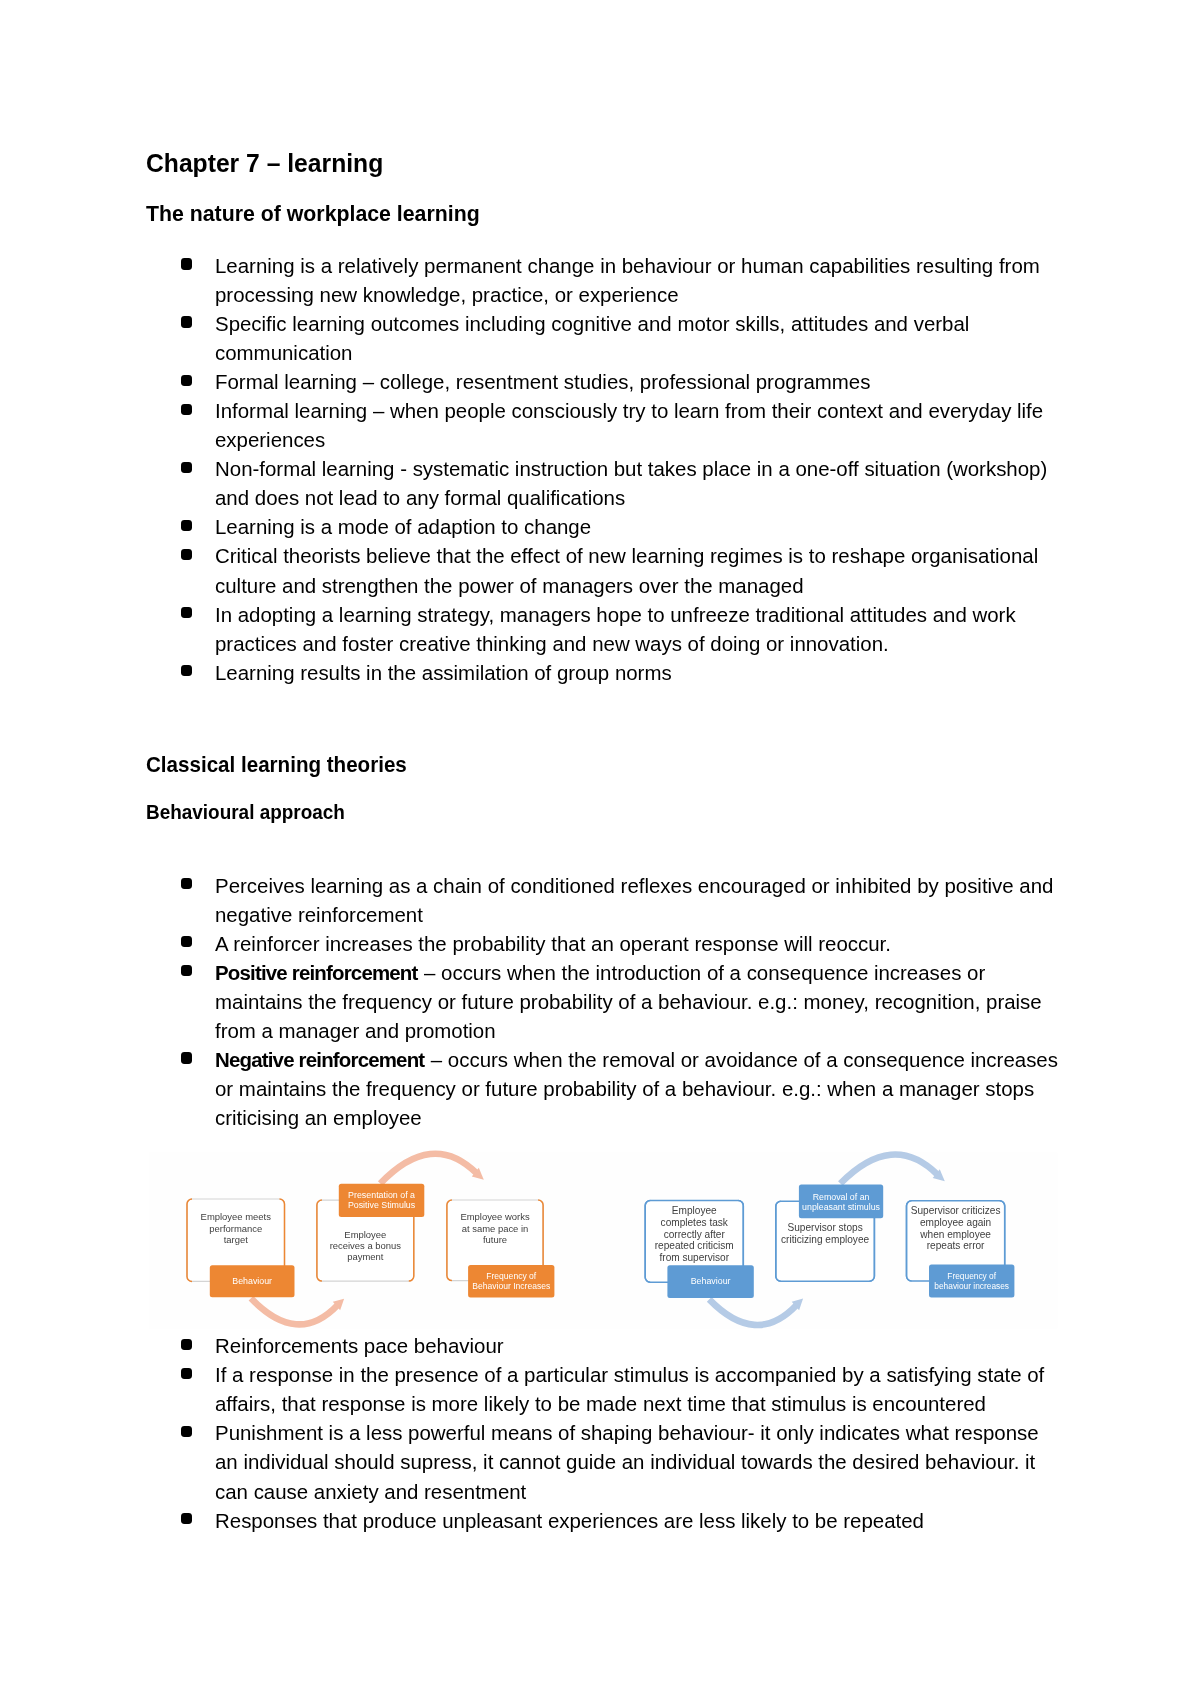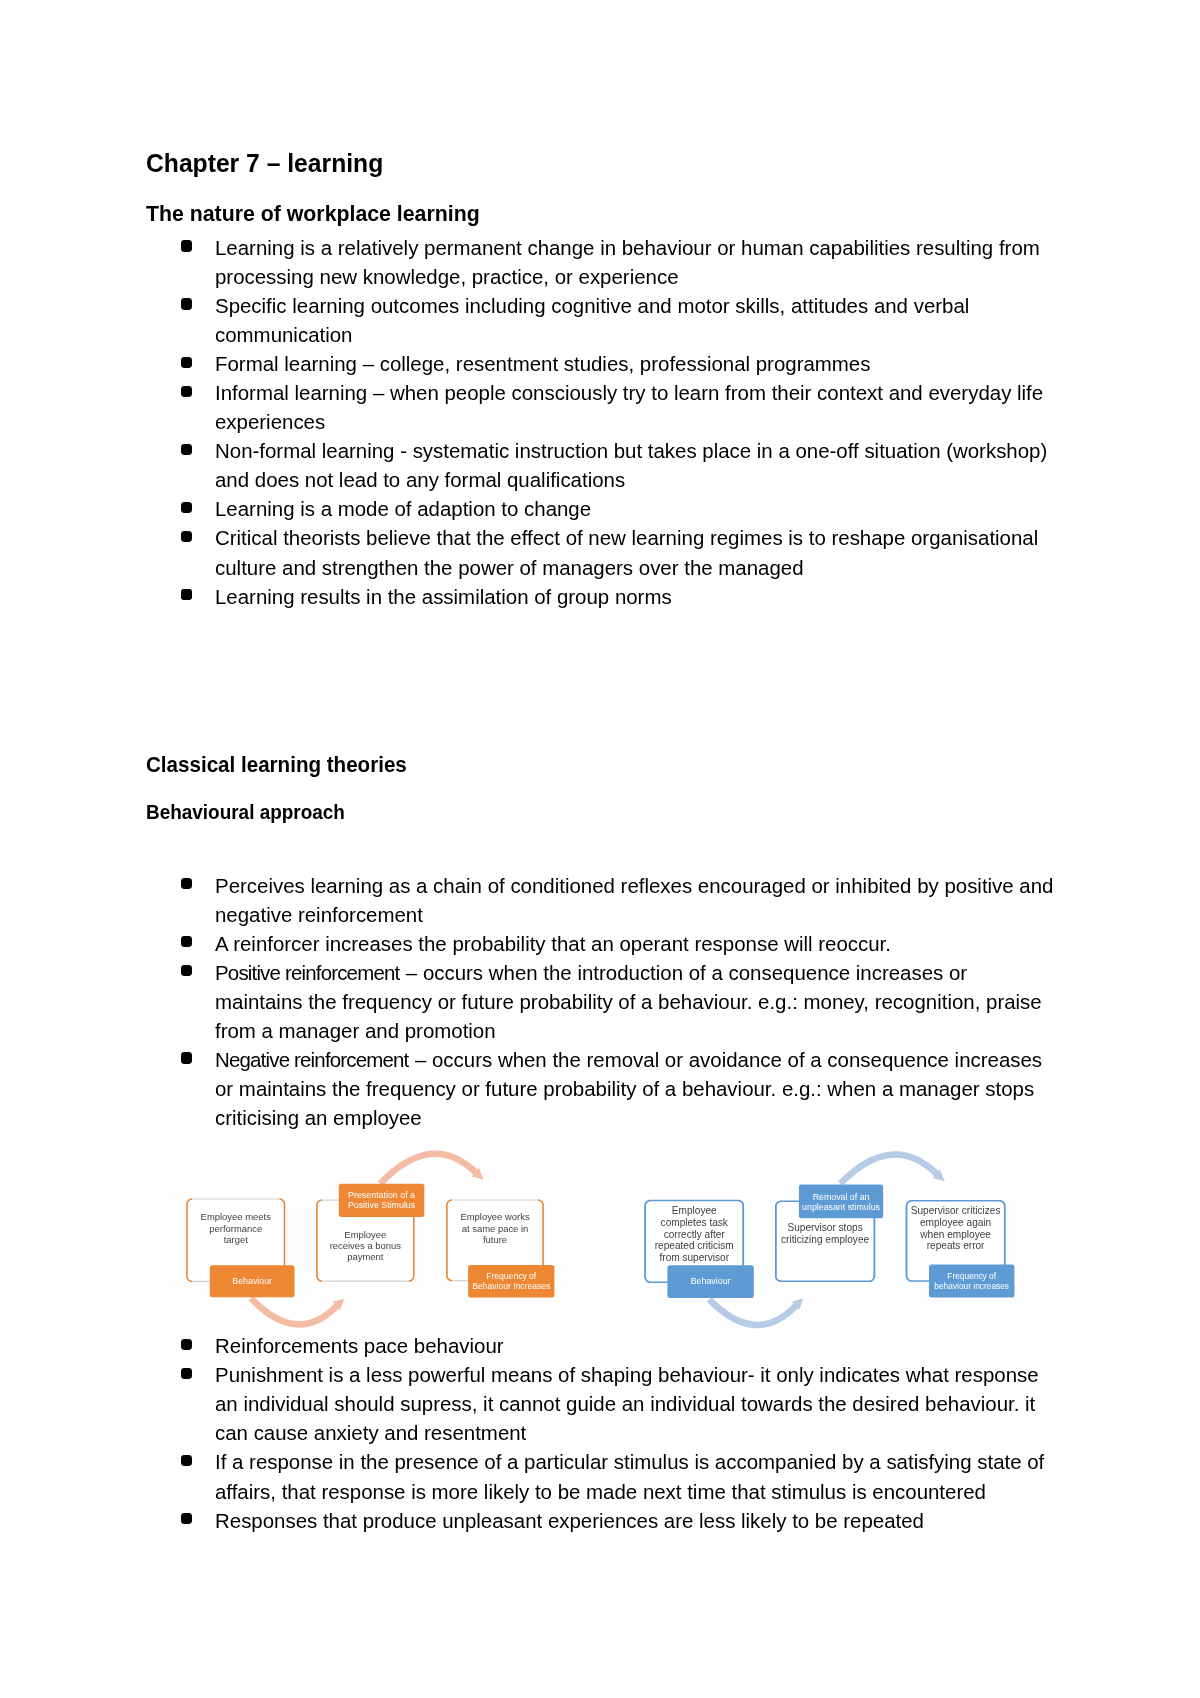--- a/index.html
+++ b/index.html
@@ -15,41 +15,41 @@
       line-height:22.45px;white-space:nowrap;transform:scaleX(0.949);transform-origin:0 0;}
   .h3{position:absolute;left:146px;font-weight:bold;font-size:19.95px;
       line-height:19.95px;white-space:nowrap;transform:scaleX(0.95);transform-origin:0 0;}
 
   
   .blist{position:absolute;left:146px;width:980px;}
   .bitem{position:relative;font-size:20.45px;line-height:29.05px;
          padding-left:69px;white-space:nowrap;}
   .bullet{position:absolute;left:35.3px;top:7.4px;width:10.6px;height:11.2px;
           background:#000000;border-radius:3.4px;}
-  .bitem b{font-weight:normal;letter-spacing:-0.81px;margin-right:0.81px;margin-top:12px;}
+  .bitem b{font-weight:bold;letter-spacing:-0.81px;margin-right:0.81px;margin-top:12px;}
 
   
   .figure{position:absolute;}
   .figure svg{display:block;filter:blur(0.42px);}
 </style>
 </head>
 <body>
 
 <div class="page">
   <div class="h1" style="top:150.0px">Chapter 7 – learning</div>
   <div class="h2" style="top:202.7px">The nature of workplace learning</div>
-  <div class="blist" id="list1" style="top:233px">
+  <div class="blist" id="list1" style="top:251px">
       <div class="bitem"><span class="bullet"></span><span>Learning is a relatively permanent change in behaviour or human capabilities resulting from<br>processing new knowledge, practice, or experience</span></div>
       <div class="bitem"><span class="bullet"></span><span>Specific learning outcomes including cognitive and motor skills, attitudes and verbal<br>communication</span></div>
       <div class="bitem"><span class="bullet"></span><span>Formal learning – college, resentment studies, professional programmes</span></div>
       <div class="bitem"><span class="bullet"></span><span>Informal learning – when people consciously try to learn from their context and everyday life<br>experiences</span></div>
       <div class="bitem"><span class="bullet"></span><span>Non-formal learning - systematic instruction but takes place in a one-off situation (workshop)<br>and does not lead to any formal qualifications</span></div>
       <div class="bitem"><span class="bullet"></span><span>Learning is a mode of adaption to change</span></div>
       <div class="bitem"><span class="bullet"></span><span>Critical theorists believe that the effect of new learning regimes is to reshape organisational<br>culture and strengthen the power of managers over the managed</span></div>
-      <div class="bitem"><span class="bullet"></span></div>
+      <div class="bitem"><span class="bullet"></span><span>In adopting a learning strategy, managers hope to unfreeze traditional attitudes and work<br>practices and foster creative thinking and new ways of doing or innovation.</span></div>
       <div class="bitem"><span class="bullet"></span><span>Learning results in the assimilation of group norms</span></div>
     </div>
   <div class="h2" style="top:754.0px;font-size:21.7px;line-height:21.7px">Classical learning theories</div>
   <div class="h3" style="top:802.6px">Behavioural approach</div>
   <div class="blist" id="list2" style="top:870.7px">
       <div class="bitem"><span class="bullet"></span><span>Perceives learning as a chain of conditioned reflexes encouraged or inhibited by positive and<br>negative reinforcement</span></div>
       <div class="bitem"><span class="bullet"></span><span>A reinforcer increases the probability that an operant response will reoccur.</span></div>
       <div class="bitem"><span class="bullet"></span><span><b>Positive reinforcement</b> – occurs when the introduction of a consequence increases or<br>maintains the frequency or future probability of a behaviour. e.g.: money, recognition, praise<br>from a manager and promotion</span></div>
       <div class="bitem"><span class="bullet"></span><span><b>Negative reinforcement</b> – occurs when the removal or avoidance of a consequence increases<br>or maintains the frequency or future probability of a behaviour. e.g.: when a manager stops<br>criticising an employee</span></div>
     </div>
@@ -127,17 +127,17 @@
           <text x="809.6" y="89.60" text-anchor="middle" font-size="10.1" fill="#404040" font-family="Liberation Sans, sans-serif">when employee</text>
           <text x="809.6" y="101.40" text-anchor="middle" font-size="10.1" fill="#404040" font-family="Liberation Sans, sans-serif">repeats error</text>
           <rect x="783" y="116.5" width="85.4" height="32.9" rx="2.5" ry="2.5" fill="#5e9bd4"></rect>
           <text x="825.7" y="130.80" text-anchor="middle" font-size="8.35" fill="#ffffff" font-family="Liberation Sans, sans-serif">Frequency of</text>
           <text x="825.7" y="141.10" text-anchor="middle" font-size="8.35" fill="#ffffff" font-family="Liberation Sans, sans-serif">behaviour increases</text>
         </g>
       </svg>
     </div>
   <div class="blist" id="list3" style="top:1331.3px">
       <div class="bitem"><span class="bullet"></span><span>Reinforcements pace behaviour</span></div>
+      <div class="bitem"><span class="bullet"></span><span>If a response in the presence of a particular stimulus is accompanied by a satisfying state of<br>affairs, that response is more likely to be made next time that stimulus is encountered</span></div>
       <div class="bitem"><span class="bullet"></span><span>Punishment is a less powerful means of shaping behaviour- it only indicates what response<br>an individual should supress, it cannot guide an individual towards the desired behaviour. it<br>can cause anxiety and resentment</span></div>
-      <div class="bitem"><span class="bullet"></span><span>If a response in the presence of a particular stimulus is accompanied by a satisfying state of<br>affairs, that response is more likely to be made next time that stimulus is encountered</span></div>
       <div class="bitem"><span class="bullet"></span><span>Responses that produce unpleasant experiences are less likely to be repeated</span></div>
     </div>
 </div>
 
 </body></html>

